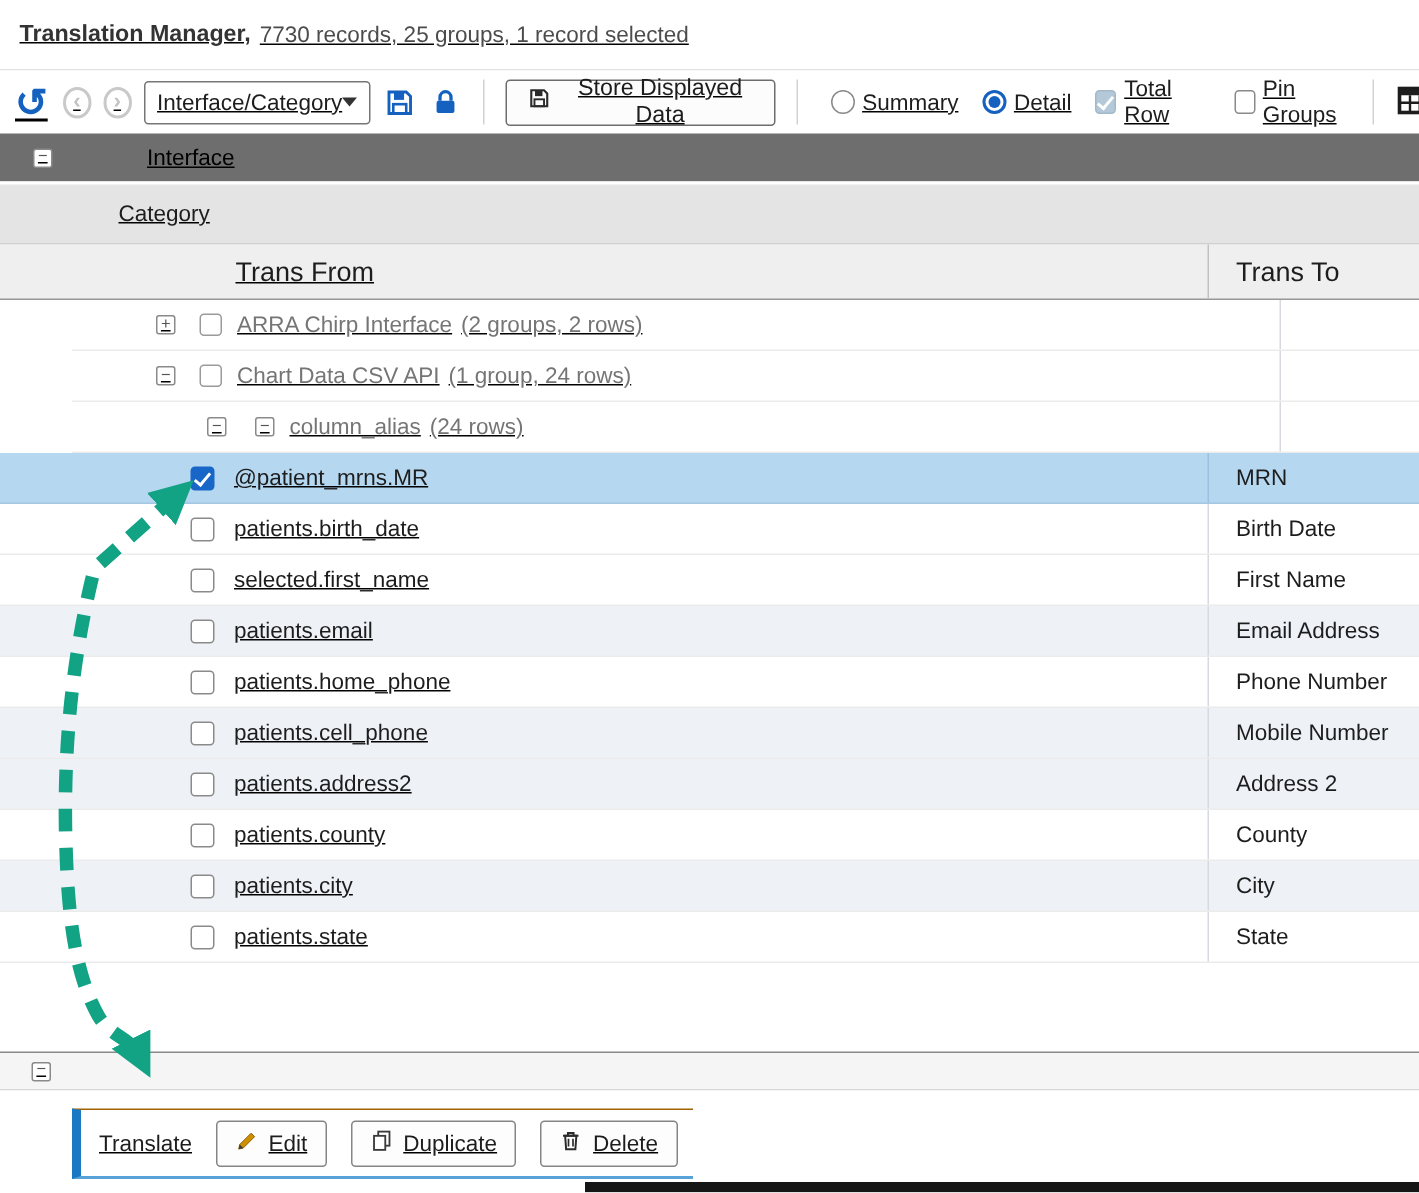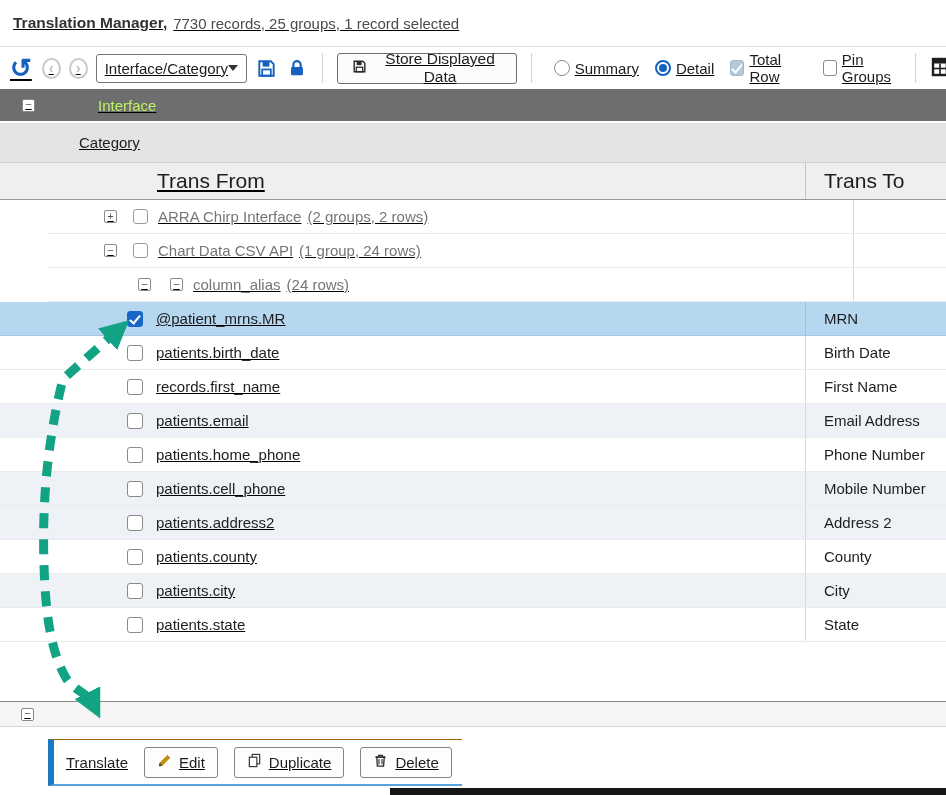--- a/index.html
+++ b/index.html
@@ -44,28 +44,28 @@
                        transform:rotate(40deg); margin-top:1px; }
   .clip-icon { width:16px; height:26px; overflow:hidden; flex:0 0 16px; }
 
   
   .box { width:13px; height:13px; border:1px solid #8a8a8a; background:#fff; color:#555; border-radius:2px;
          display:inline-flex; align-items:center; justify-content:center; font-size:11px; line-height:1;
          flex:0 0 13px; cursor:pointer; }
   .box-minus::before { content:"−"; margin-top:-1px; }
   .box-plus::before  { content:"+"; margin-top:-1px; }
 
-  .g-interface { height:32px; background:#6e6e6e; display:flex; align-items:center; color:#bef264; font-size:15px; }
+  .g-interface { height:32px; background:#6e6e6e; display:flex; align-items:center; color:#000000; font-size:15px; }
   .g-interface .box { margin-left:22px; }
   .g-interface .lbl { margin-left:63px; }
   .g-category { height:42px; background:#e4e4e4; display:flex; align-items:center; font-size:15px; color:#1d1d1d;
                 border-top:2px solid #fff; border-bottom:1px solid #cfcfcf; }
   .g-category .lbl { margin-left:79px; }
   .g-cols { height:37px; background:#efefef; border-bottom:1px solid #979797; position:relative;
-            display:flex; align-items:center; font-size:21px; color:#1d1d1d; }
+            display:flex; align-items:center; font-size:18px; color:#1d1d1d; }
   .g-cols .col-from { margin-left:157px; }
   .g-cols .col-to { position:absolute; left:805px; top:0; bottom:0; display:flex; align-items:center;
                     padding-left:18px; border-left:1px solid #c2c2c2; }
 
   
   .g-body { height:501px; overflow:hidden; background:#fff; }
   .trow { height:34px; display:flex; align-items:center; position:relative; background:#fff;
           border-bottom:1px solid #ebebeb; font-size:15px; }
   .trow .cell-to { position:absolute; left:805px; top:0; bottom:0; right:0; display:flex; align-items:center;
                    padding-left:18px; border-left:1px solid #d6dade; color:#1d1d1d; }
@@ -216,21 +216,21 @@
       <span class="cell-from">@patient_mrns.MR</span>
       <span class="cell-to">MRN</span>
     </div>
     <div class="trow data">
       <span class="cb"></span>
       <span class="cell-from">patients.birth_date</span>
       <span class="cell-to">Birth Date</span>
     </div>
     <div class="trow data">
       <span class="cb"></span>
-      <span class="cell-from">records.first_name</span>
+      <span class="cell-from">selected.first_name</span>
       <span class="cell-to">First Name</span>
     </div>
     <div class="trow data shade">
       <span class="cb"></span>
       <span class="cell-from">patients.email</span>
       <span class="cell-to">Email Address</span>
     </div>
     <div class="trow data">
       <span class="cb"></span>
       <span class="cell-from">patients.home_phone</span>

